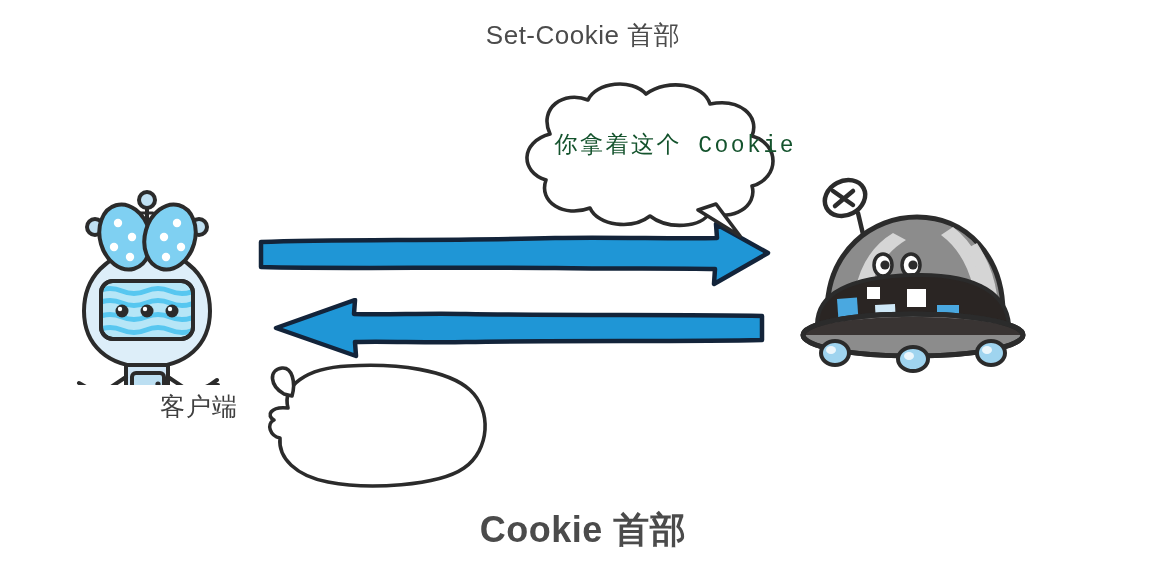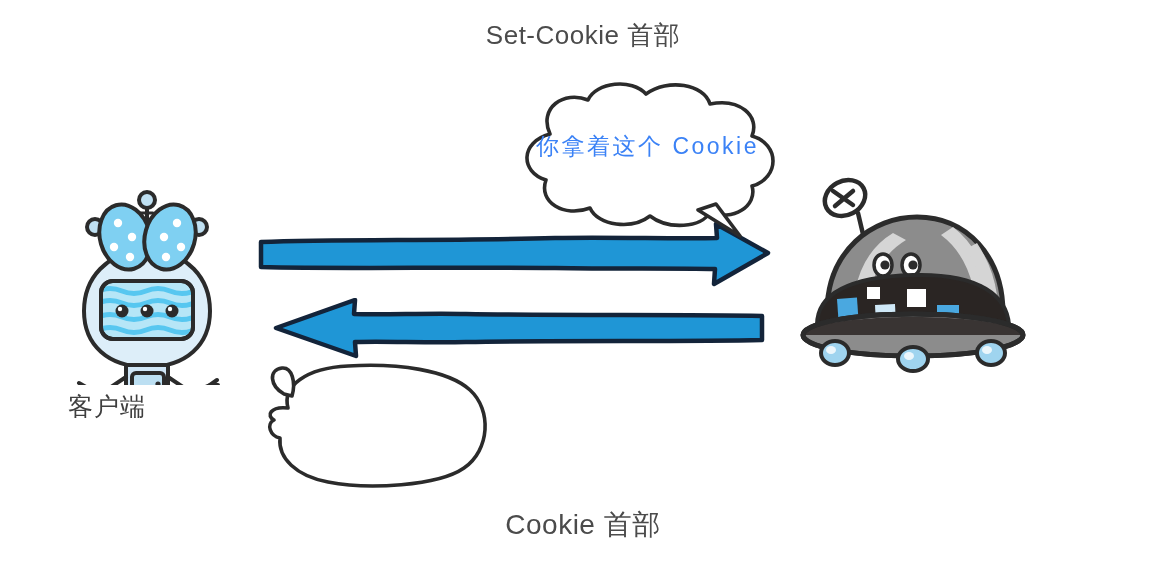--- a/index.html
+++ b/index.html
@@ -30,44 +30,45 @@
     text-align: center;
   }
   #caption-top {
     left: 0; right: 0;
     top: 18px;
     font-size: 26px;
   }
   #caption-bottom {
     left: 0; right: 0;
     top: 506px;
-    font-size: 28px;
+    font-size: 36px;
+    font-weight: bold;
   }
 
   
   .endpoint-label {
     color: #3f3f3f;
     font-family: "Liberation Sans", "DejaVu Sans", sans-serif;
     font-size: 25px;
     letter-spacing: 1px;
     white-space: nowrap;
-    text-align: left;
+    text-align: right;
   }
   #label-client { left: 68px; top: 390px; width: 170px; }
   #label-server { left: 848px; top: 390px; width: 170px; }
 
   
   .bubble-text {
-    color: #3b82f6;
-    font-family: Liberation Sans, sans-serif;
+    color: #14532d;
+    font-family: Liberation Mono, monospace;
     font-size: 22px;
     letter-spacing: 2.5px;
     line-height: 1.45;
     white-space: pre-line;
-    text-align: left;
+    text-align: right;
   }
   #bubble-top-text {
     left: 536px;
     top: 130px;
     width: 260px;
     font-size: 23px;
   }
   #bubble-bottom-text {
     left: 305px;
     top: 394px;

